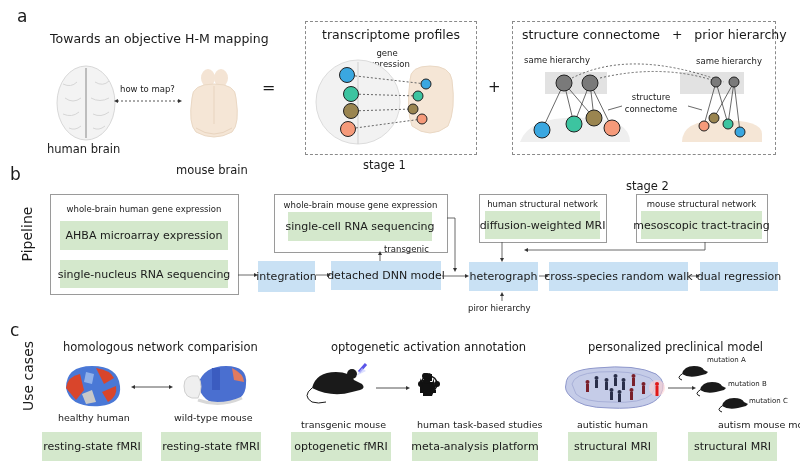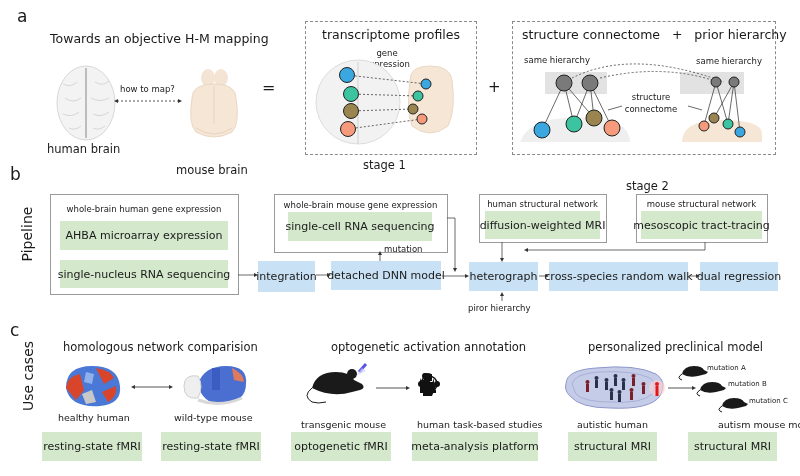--- a/index.html
+++ b/index.html
@@ -143,21 +143,21 @@
 <div class="abs solid-box" style="left:636px;top:194px;width:130px;height:47px;"></div>
 <div class="abs t9 center" style="left:636px;top:199px;width:131px;">mouse structural network</div>
 <div class="abs green" style="left:641px;top:211px;width:121px;height:28px;">mesoscopic tract-tracing</div>
 
 <div class="abs blue" style="left:258px;top:261px;width:57px;height:31px;">integration</div>
 <div class="abs blue" style="left:331px;top:261px;width:110px;height:29px;">detached DNN model</div>
 <div class="abs blue" style="left:469px;top:262px;width:69px;height:29px;">heterograph</div>
 <div class="abs blue" style="left:549px;top:262px;width:139px;height:29px;">cross-species random walk</div>
 <div class="abs blue" style="left:700px;top:262px;width:78px;height:29px;">dual regression</div>
 
-<div class="abs t9" style="left:384px;top:244px;">mutation</div>
+<div class="abs t9" style="left:384px;top:244px;">transgenic</div>
 <div class="abs t9" style="left:468px;top:303px;">piror hierarchy</div>
 
 <svg style="left:0;top:0;" width="800" height="476">
   <g stroke="#444" stroke-width="0.8" fill="none">
     <line x1="238" y1="275" x2="256" y2="275"></line>
     <line x1="316" y1="275" x2="329" y2="275"></line>
     <line x1="380" y1="261" x2="380" y2="253"></line>
     <line x1="442" y1="276" x2="467" y2="276"></line>
     <polyline points="447,218 455,218 455,270"></polyline>
     <line x1="539" y1="276" x2="547" y2="276"></line>
@@ -287,21 +287,21 @@
     </g>
 </svg>
 <svg style="left:668px;top:385px;" width="28" height="6">
   <line x1="0" y1="3" x2="24" y2="3" stroke="#555"></line>
   <polygon points="28,3 24,1 24,5" fill="#333"></polygon>
 </svg>
 <svg style="left:678px;top:362px;" width="30" height="18" viewBox="0 0 30 18">
     <path d="M4 12 q2 -8 12 -8 q8 0 10 4 l4 2 -2 2 -8 2 q-10 2 -16 -2z" fill="#1a1a1a"></path>
     <path d="M4 12 q-6 4 0 6" stroke="#1a1a1a" fill="none"></path>
   </svg>
-<div class="abs t7" style="left:707px;top:364px;">mutation A</div>
+<div class="abs t7" style="left:707px;top:356px;">mutation A</div>
 <svg style="left:696px;top:378px;" width="30" height="18" viewBox="0 0 30 18">
     <path d="M4 12 q2 -8 12 -8 q8 0 10 4 l4 2 -2 2 -8 2 q-10 2 -16 -2z" fill="#1a1a1a"></path>
     <path d="M4 12 q-6 4 0 6" stroke="#1a1a1a" fill="none"></path>
   </svg>
 <div class="abs t7" style="left:728px;top:380px;">mutation B</div>
 <svg style="left:718px;top:394px;" width="30" height="18" viewBox="0 0 30 18">
     <path d="M4 12 q2 -8 12 -8 q8 0 10 4 l4 2 -2 2 -8 2 q-10 2 -16 -2z" fill="#1a1a1a"></path>
     <path d="M4 12 q-6 4 0 6" stroke="#1a1a1a" fill="none"></path>
   </svg>
 <div class="abs t7" style="left:749px;top:397px;">mutation C</div>

